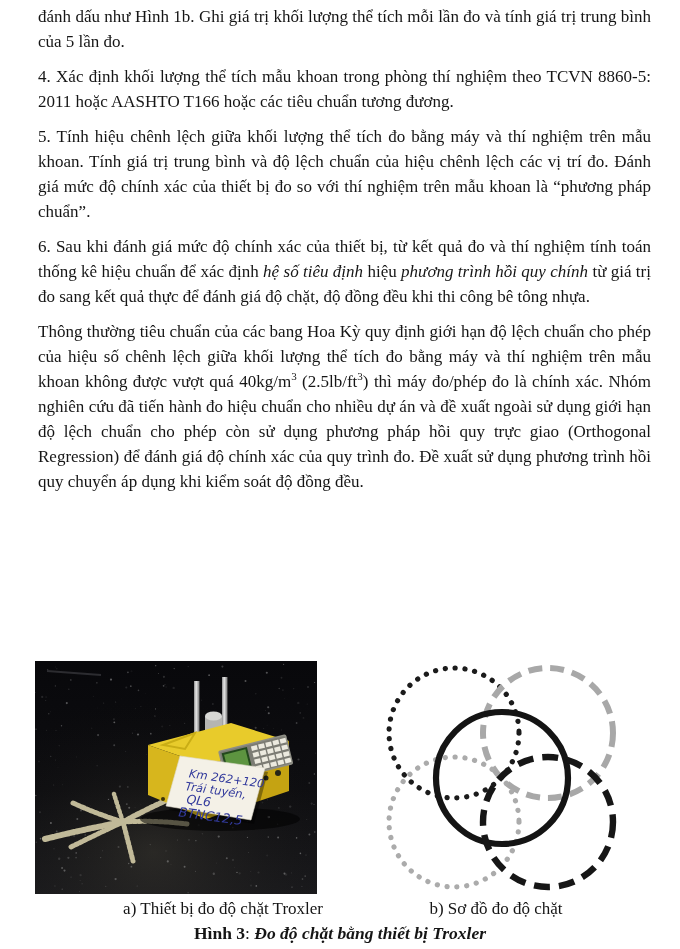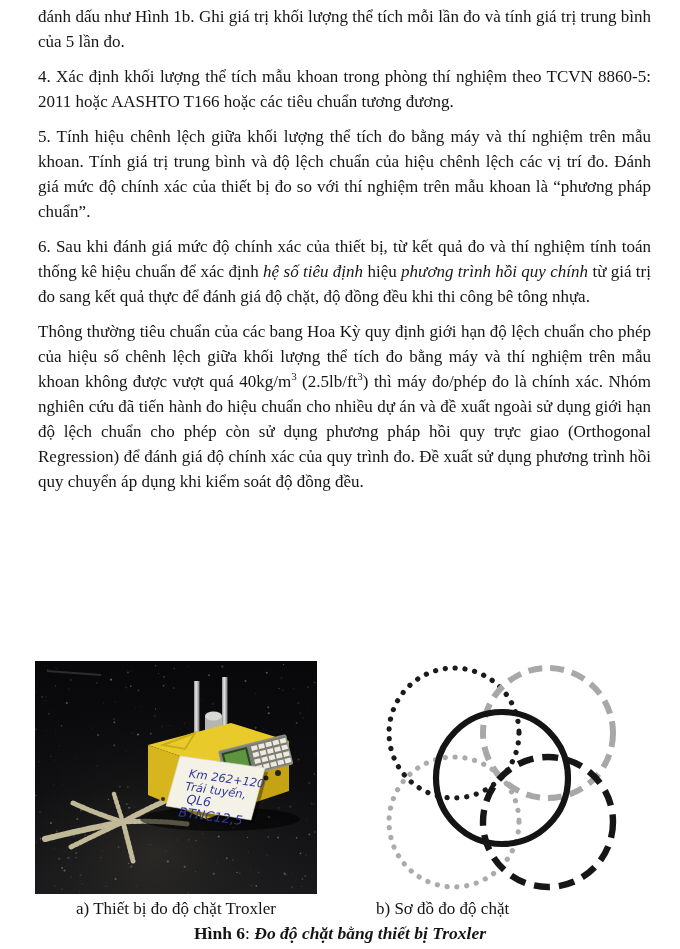--- a/index.html
+++ b/index.html
@@ -12,22 +12,22 @@
     position:absolute;left:30px;top:4px;width:621px;
     font-size:17px;line-height:25px;text-align:justify;
   }
   .text-block p{margin:0 0 10px 8px;padding:0}
   .run-i{font-style:italic}
   .run-b{font-weight:bold}
   .run-sup{vertical-align:super;font-size:11px;line-height:0}
   .photo-svg{position:absolute;left:35px;top:661px}
   .diagram-svg{position:absolute;left:380px;top:660px}
   .sublabel{position:absolute;top:898px;font-size:17px;line-height:22px;white-space:nowrap}
-  .sublabel-a{left:35px;width:282px;text-align:center}
-  .sublabel-b{left:376px;width:222px;text-align:left}
+  .sublabel-a{left:41px;width:282px;text-align:right}
+  .sublabel-b{left:385px;width:222px;text-align:center}
   .fig-caption{
     position:absolute;top:922px;left:0;width:680px;text-align:center;
     font-size:17.5px;line-height:23px;
   }
 </style>
 </head>
 <body>
 
 <div class="text-block">
   <p><span>đánh dấu như Hình 1b. Ghi giá trị khối lượng thể tích mỗi lần đo và tính giá trị trung bình của 5 lần đo.</span></p>
@@ -392,13 +392,13 @@
 <svg class="diagram-svg" width="280" height="235" viewBox="380 660 280 235">
   <circle fill="none" cx="454" cy="733" r="65" stroke="#1b1b1b" stroke-width="5.2" stroke-dasharray="0.1 9.8" stroke-linecap="round"></circle>
   <circle fill="none" cx="548" cy="733" r="65" stroke="#a8a8a8" stroke-width="6" stroke-dasharray="14 8"></circle>
   <circle fill="none" cx="454" cy="822" r="65" stroke="#ababab" stroke-width="5.2" stroke-dasharray="0.1 9.8" stroke-linecap="round"></circle>
   <circle fill="none" cx="502" cy="778" r="66" stroke="#141414" stroke-width="6.2"></circle>
   <circle fill="none" cx="548" cy="822" r="65" stroke="#161616" stroke-width="6.4" stroke-dasharray="16 9"></circle>
 </svg>
 
 <div class="sublabel sublabel-a">a) Thiết bị đo độ chặt Troxler</div>
 <div class="sublabel sublabel-b">b) Sơ đồ đo độ chặt</div>
-<div class="fig-caption"><span class="run-b">Hình 6</span><span>: </span><span class="run-i run-b">Đo độ chặt bằng thiết bị Troxler</span></div>
+<div class="fig-caption"><span class="run-b">Hình 3</span><span>: </span><span class="run-i run-b">Đo độ chặt bằng thiết bị Troxler</span></div>
 
 </body></html>

